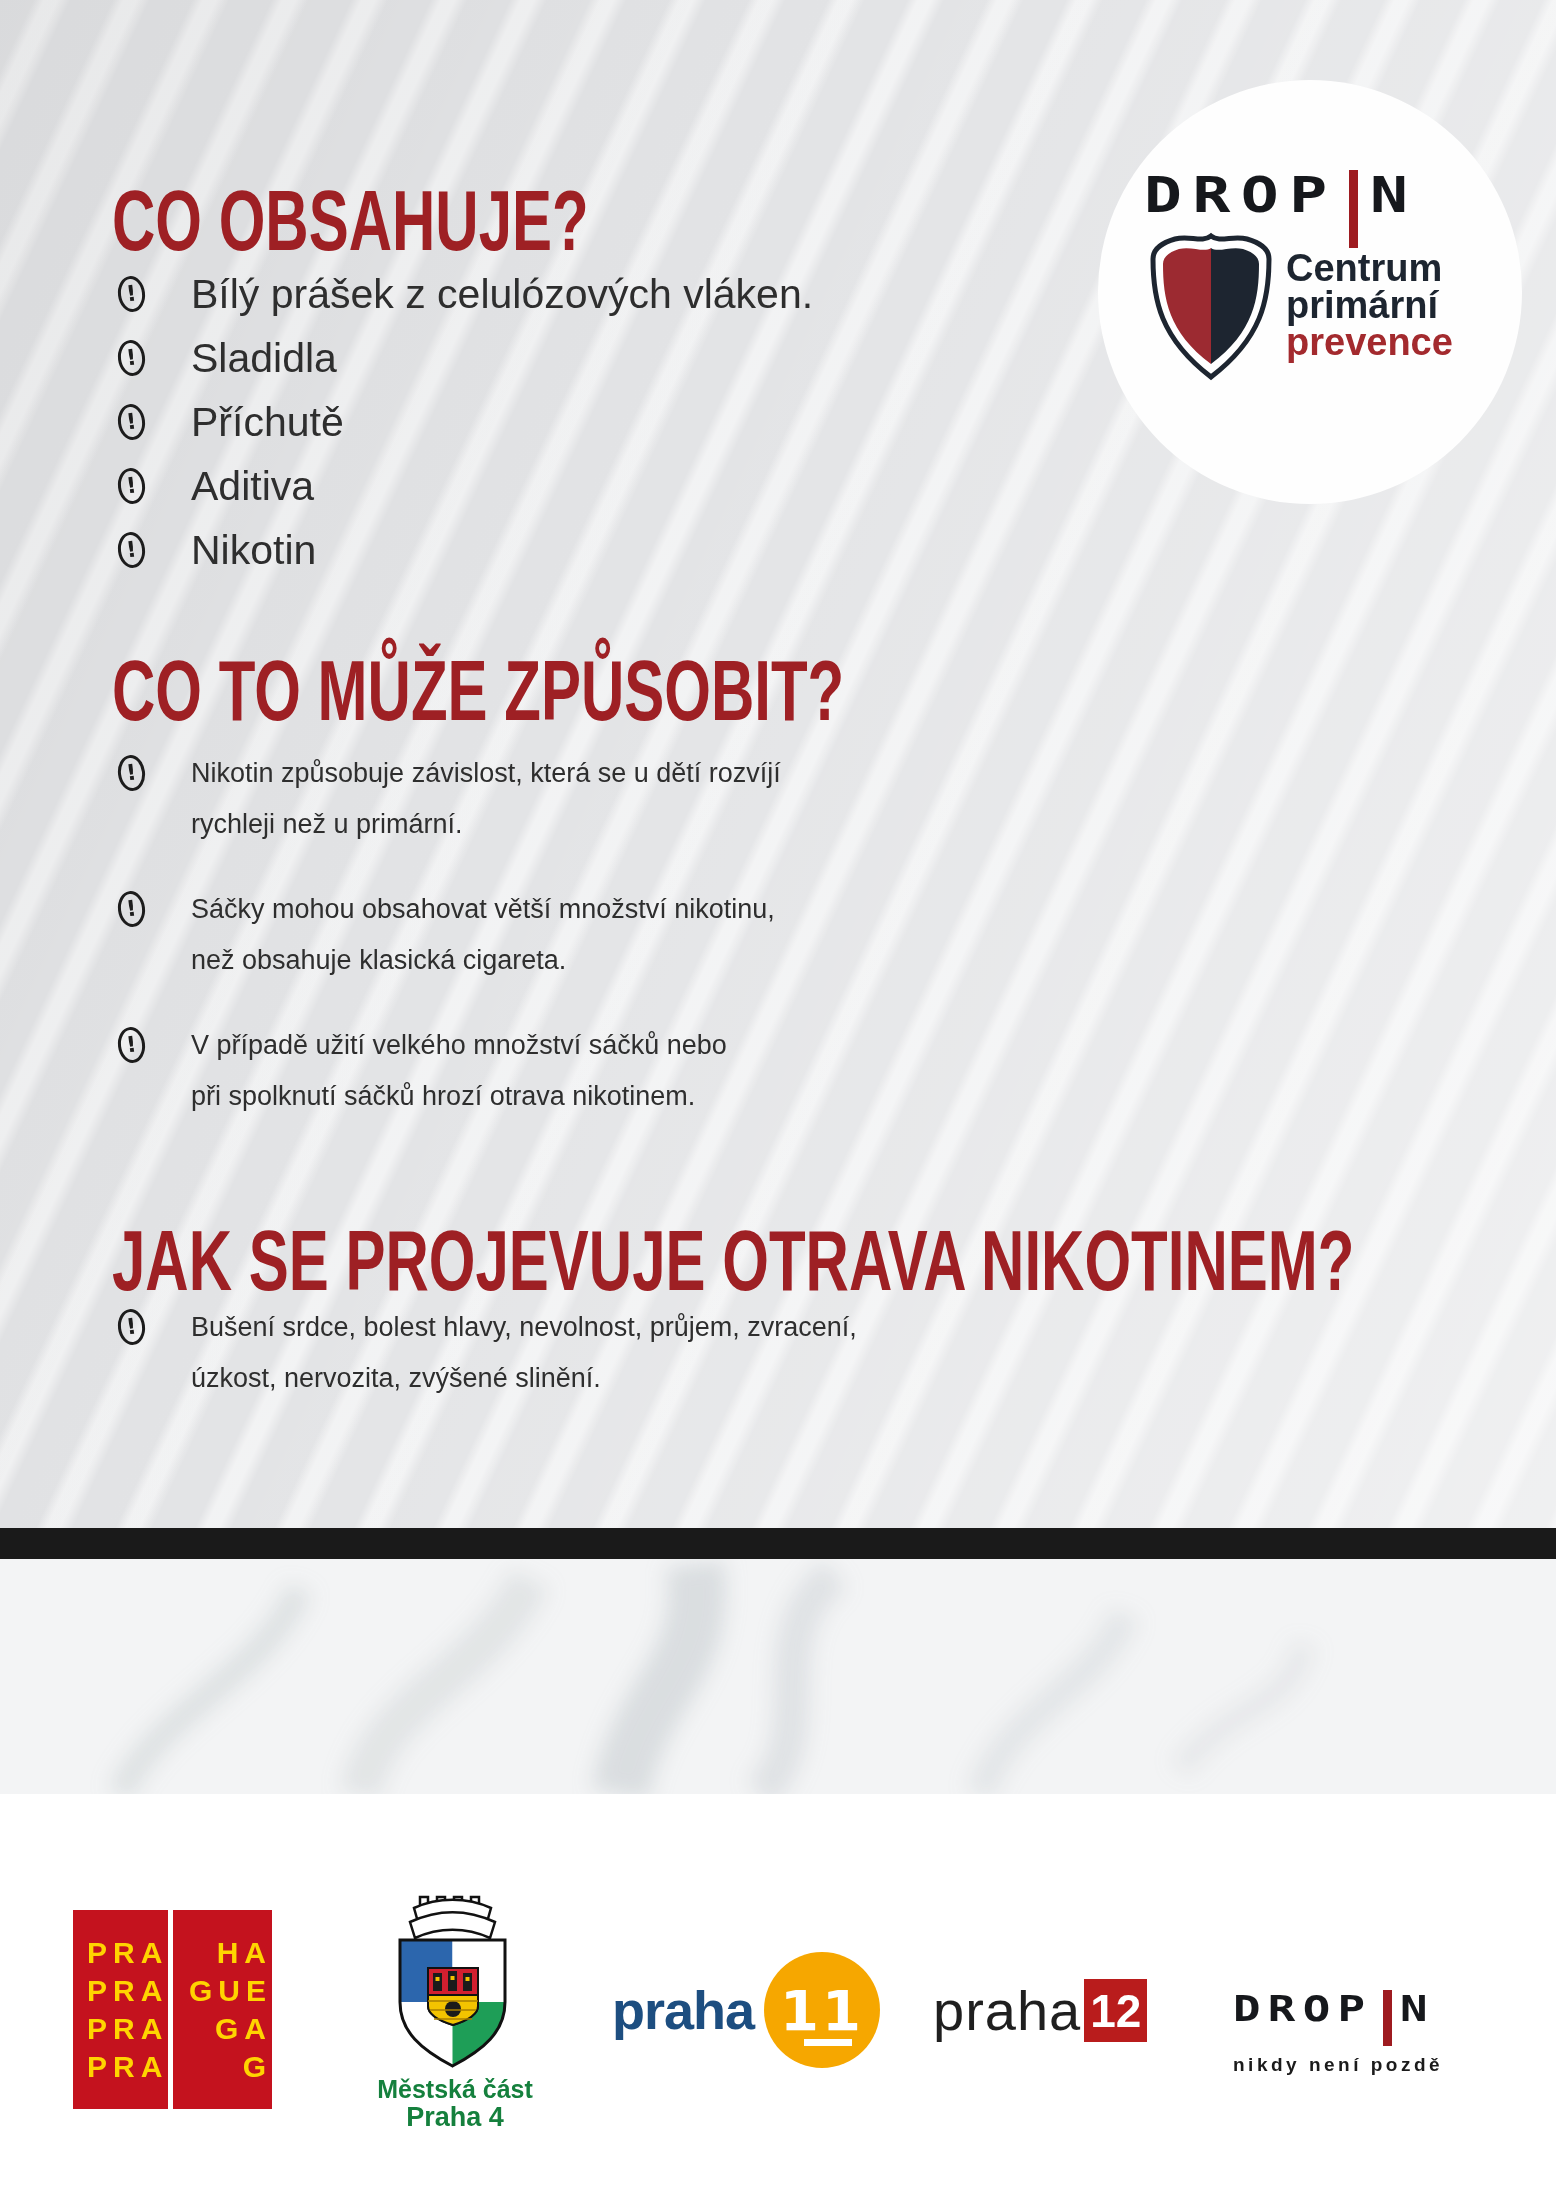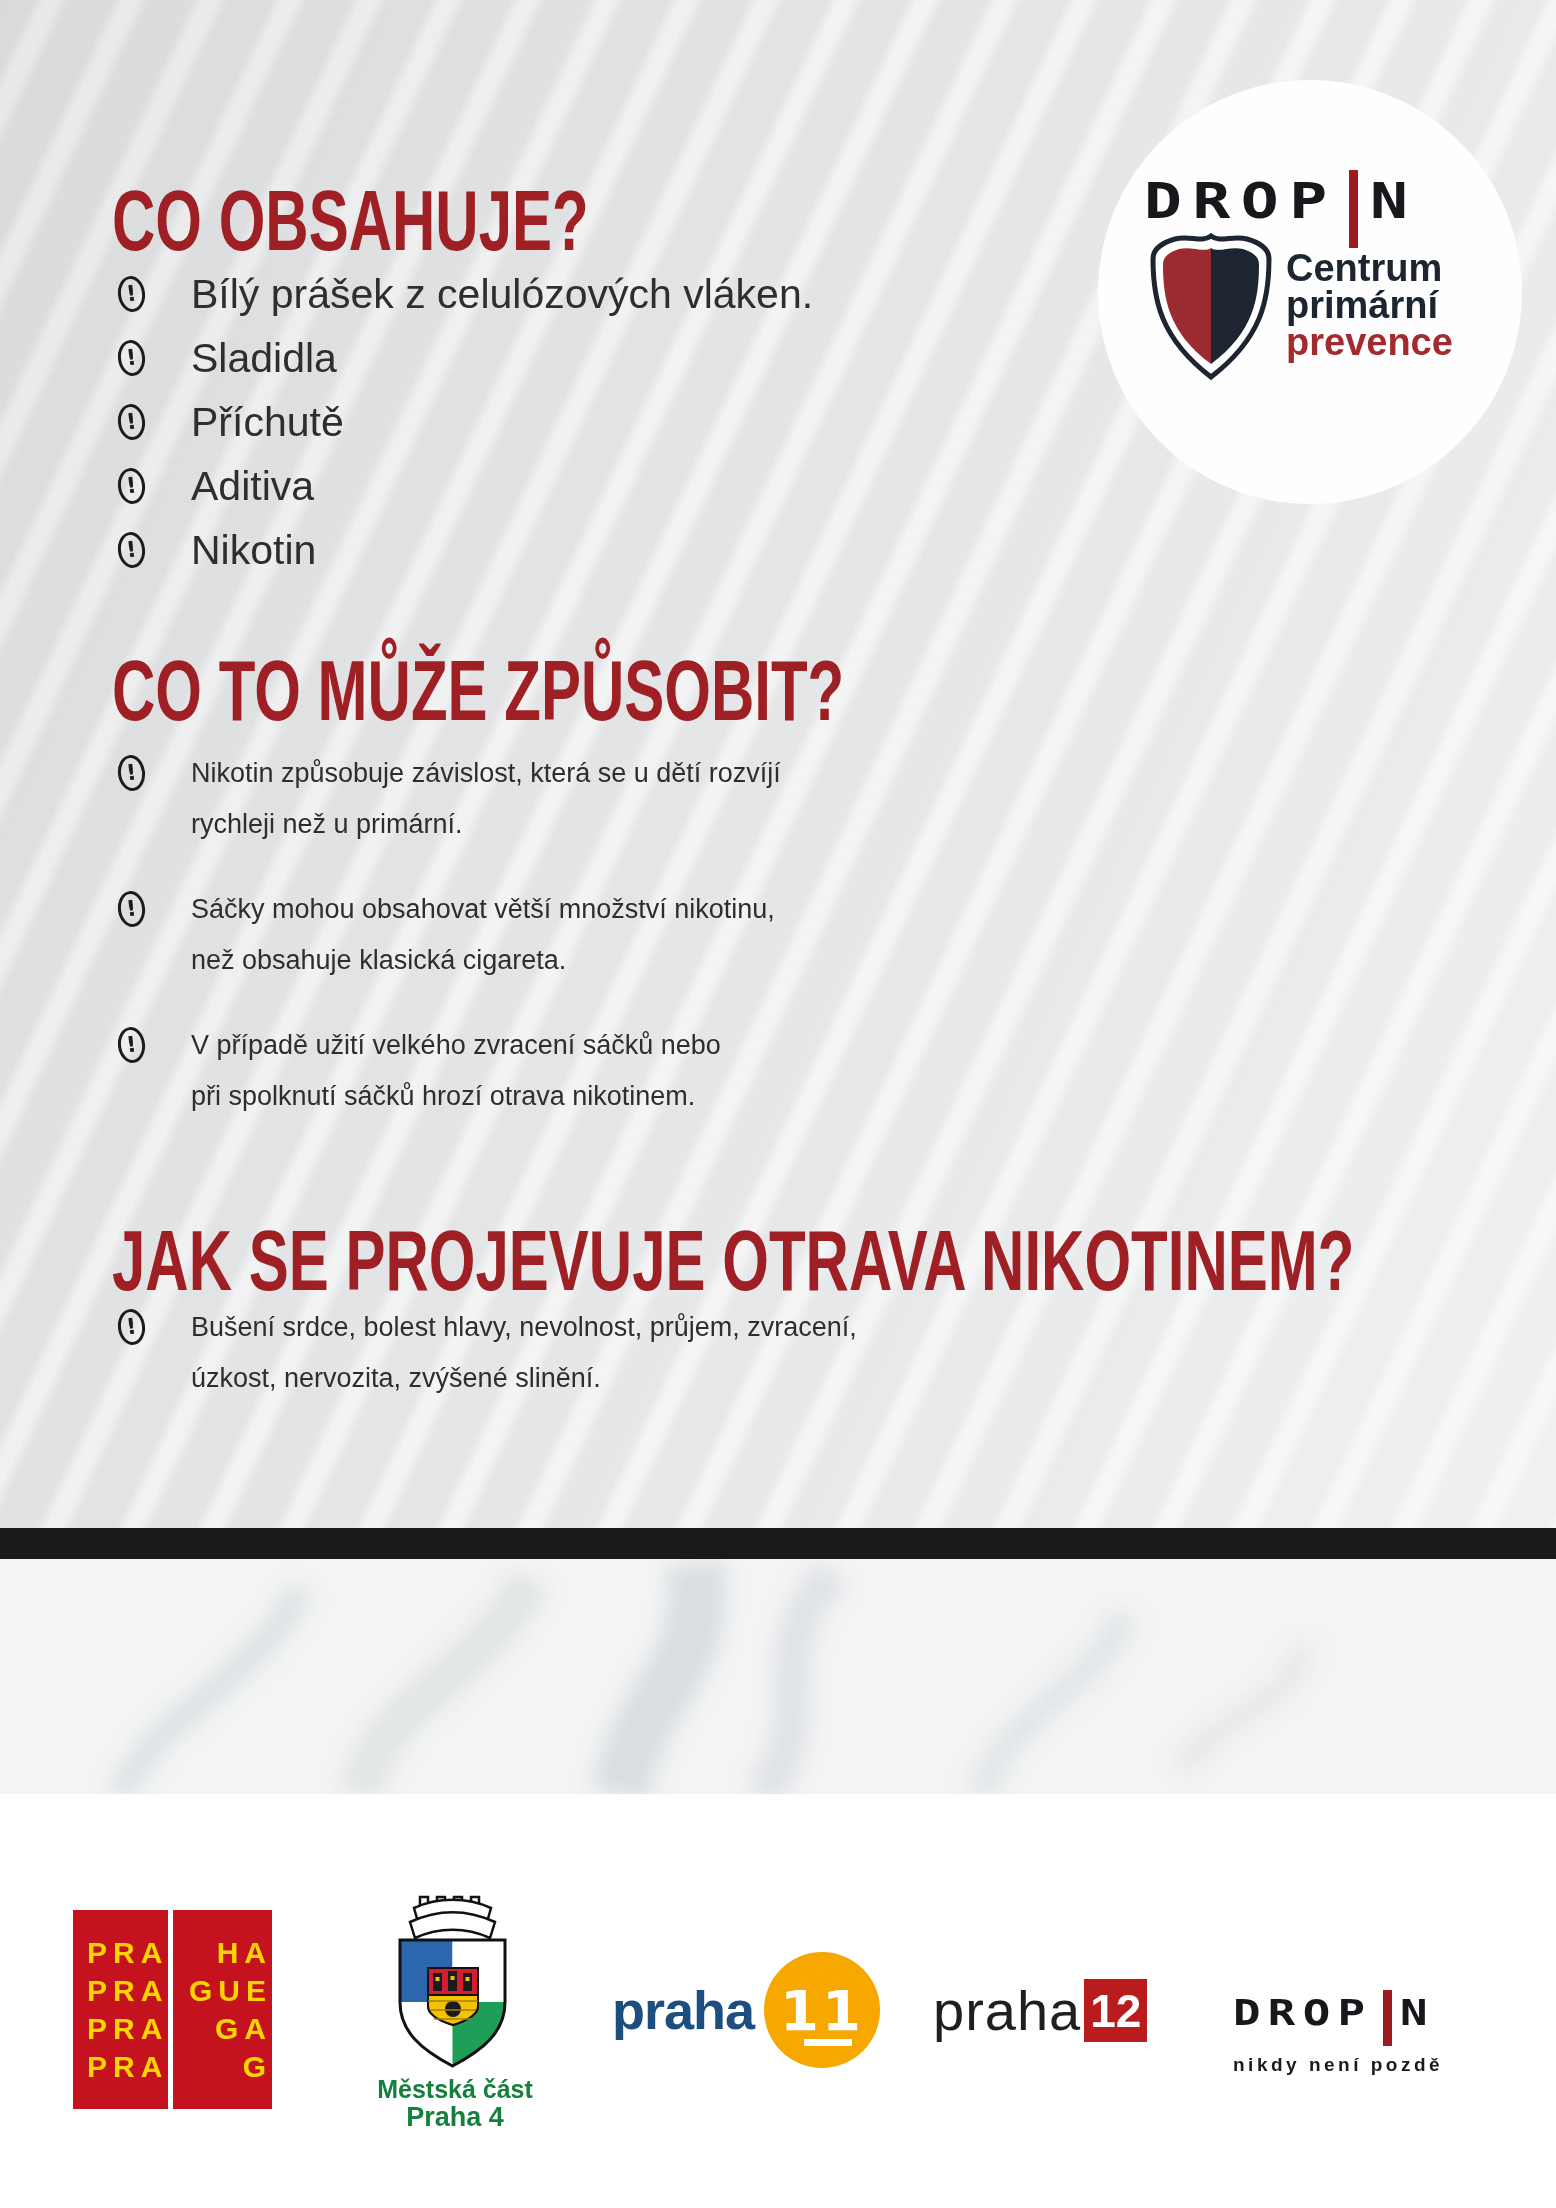--- a/index.html
+++ b/index.html
@@ -38,21 +38,21 @@
 
   
   .para{position:absolute;left:118px;display:flex;align-items:flex-start;}
   .para .bullet{margin-top:7px;}
   .para .lines{margin-left:46px;font-size:27px;line-height:51px;color:#2e2e2e;white-space:nowrap;}
   .p1{top:748px;} .p2{top:884px;} .p3{top:1020px;} .p4{top:1302px;}
 
   
   .logo-circle{position:absolute;left:1098px;top:80px;width:424px;height:424px;border-radius:50%;
                background:#fefefe;}
-  .dropin-mark{display:flex;align-items:center;}
+  .dropin-mark{display:flex;align-items:flex-start;}
   .d-word{font-family:"DejaVu Sans Mono",monospace;font-weight:700;color:#16181c;display:inline-block;}
   .d-bar{display:inline-block;width:9px;background:#9e1b20;}
   .circle-mark{position:absolute;left:46px;top:86px;}
   .circle-mark .d-word{font-size:60px;letter-spacing:10px;transform:scale(1.05,0.82);transform-origin:left top;}
   .circle-mark .d-bar{height:78px;margin:4px 12px 0 20px;}
   .shield-svg{position:absolute;left:48px;top:150px;}
   .org{position:absolute;left:188px;top:170px;}
   .org-line{font-weight:700;font-size:38px;line-height:37px;color:#1d2530;}
   .org-line.red{color:#a32a2e;}
 
@@ -178,21 +178,21 @@
       <div>Sáčky mohou obsahovat větší množství nikotinu,</div>
       <div>než obsahuje klasická cigareta.</div>
     </div>
   </div>
 
   <div class="para p3">
     <span class="bullet">
         <i>!</i>
       </span>
     <div class="lines">
-      <div>V případě užití velkého zvracení sáčků nebo</div>
+      <div>V případě užití velkého množství sáčků nebo</div>
       <div>při spolknutí sáčků hrozí otrava nikotinem.</div>
     </div>
   </div>
 
   <h1 class="h h3">JAK SE PROJEVUJE OTRAVA NIKOTINEM?</h1>
 
   <div class="para p4">
     <span class="bullet">
         <i>!</i>
       </span>

